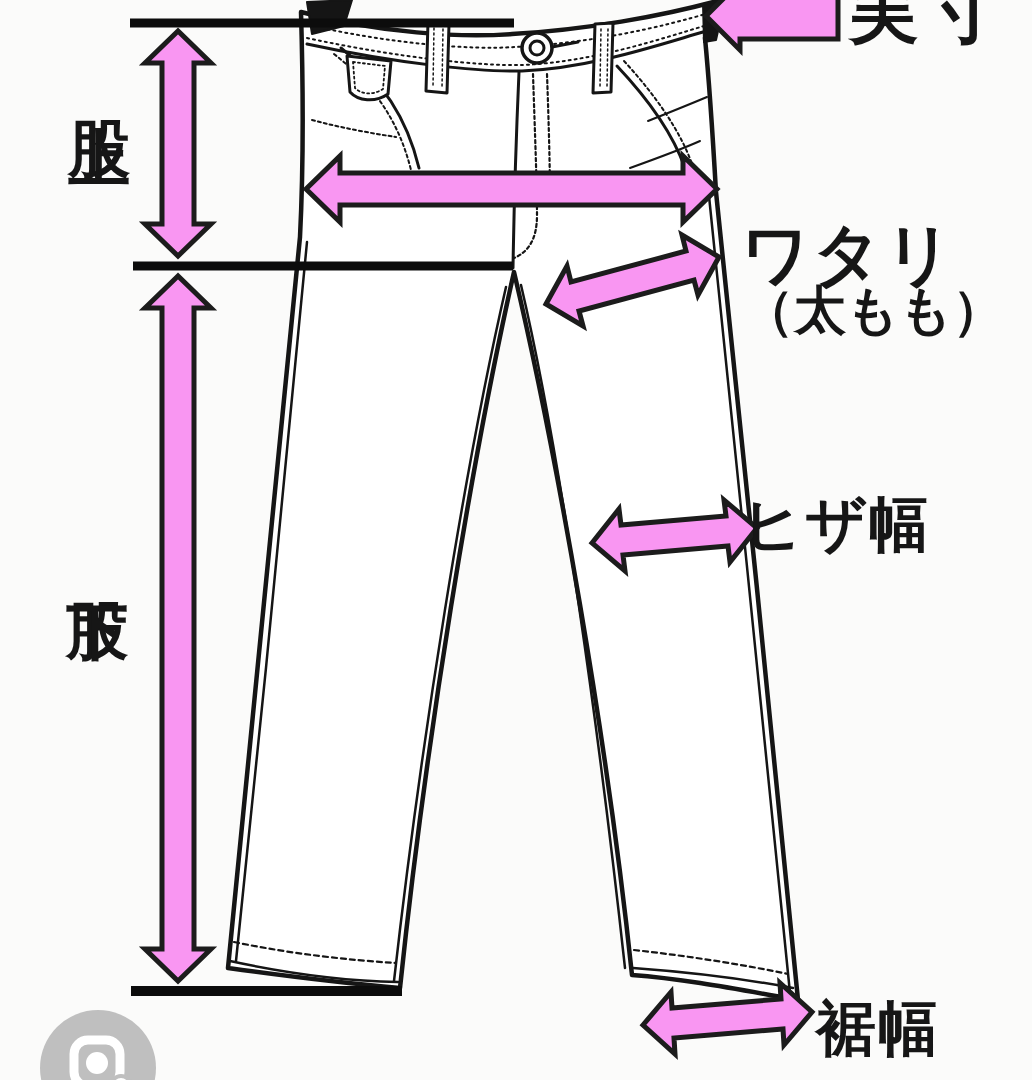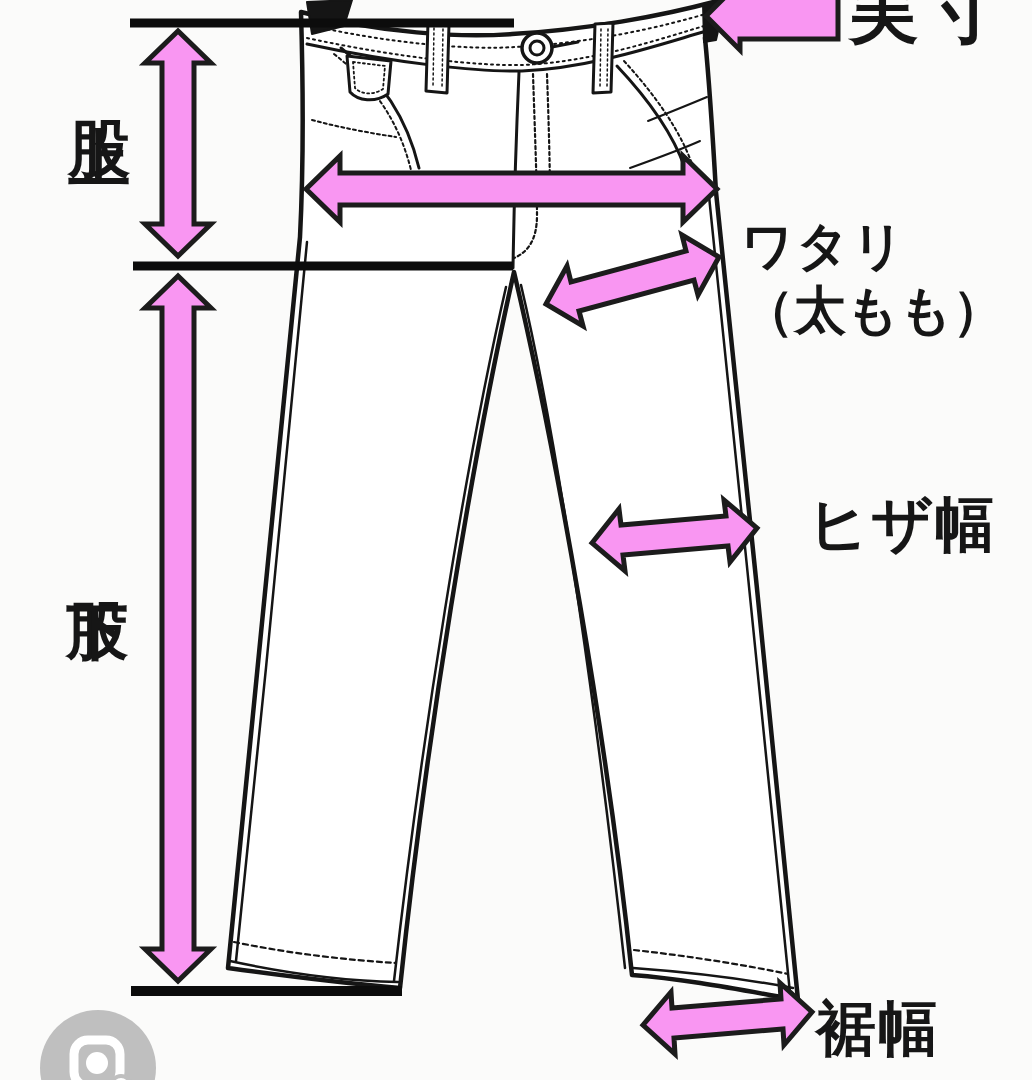--- a/index.html
+++ b/index.html
@@ -115,23 +115,23 @@
         <circle cx="121" cy="1086" r="8" fill="#ffffff"></circle>
       </g>
     </g>
   </svg>
 
   <div class="jp-label" style="left:848px;top:-26px;font-size:72px;letter-spacing:8px;">実寸</div>
 
   <div class="jp-label vertical" style="left:68px;top:70px;font-size:62px;">股上</div>
 
 
-  <div class="jp-label" style="left:741px;top:220px;font-size:52px;">ワタリ</div>
+  <div class="jp-label" style="left:741px;top:220px;font-size:68px;">ワタリ</div>
 
   <div class="jp-label" style="left:742px;top:284px;font-size:52px;letter-spacing:0;">（太もも）</div>
 
-  <div class="jp-label" style="left:808px;top:494px;font-size:60px;">ヒザ幅</div>
+  <div class="jp-label" style="left:742px;top:494px;font-size:60px;">ヒザ幅</div>
 
   <div class="jp-label vertical" style="left:66px;top:552px;font-size:62px;">股下</div>
 
   <div class="jp-label" style="left:816px;top:984px;font-size:60px;margin-top:14px;">裾幅</div>
 
 </div>
 
 </body></html>

